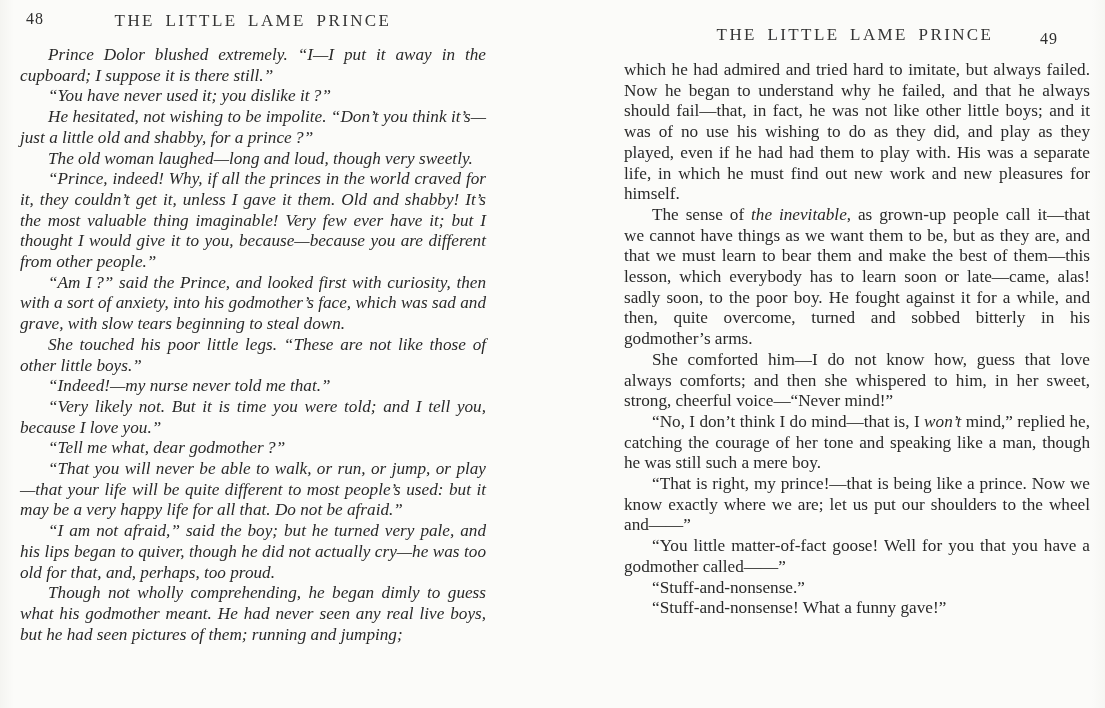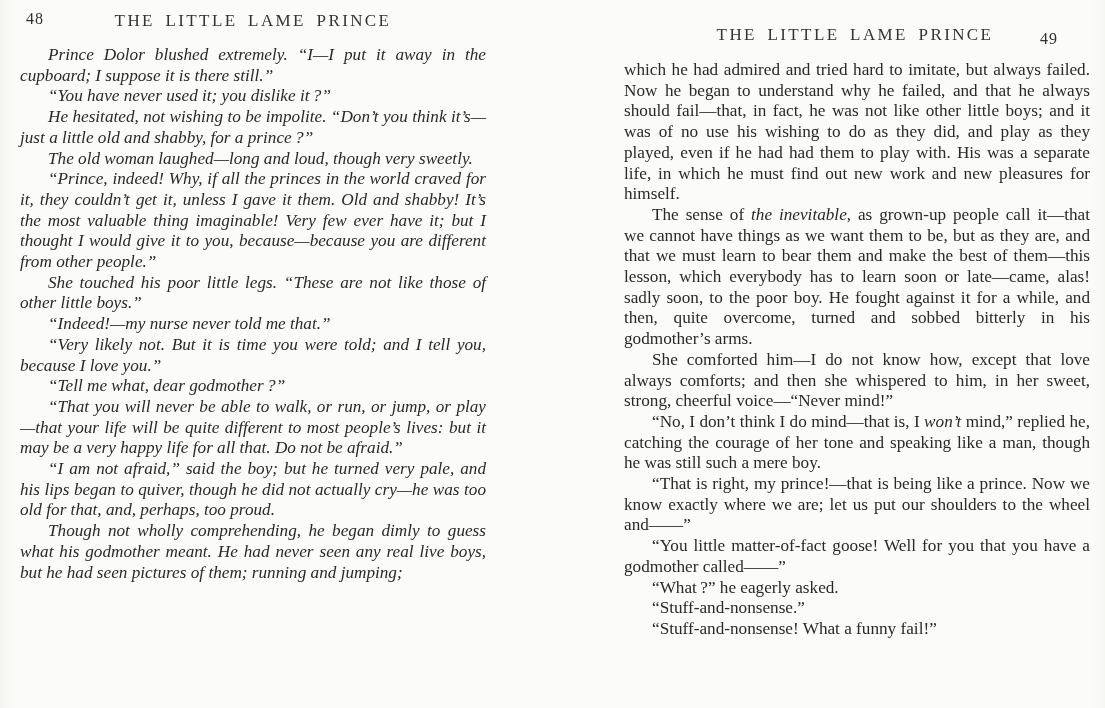--- a/index.html
+++ b/index.html
@@ -68,39 +68,39 @@
 
   <section class="page">
     <span class="pagenum pagenum-left">48</span>
     <div class="running-title title-left">THE LITTLE LAME PRINCE</div>
     <div class="page-body body-left">
         <p><span>Prince Dolor blushed extremely.  “I—I put it away in the cupboard; I suppose it is there still.”</span></p>
         <p><span>“You have never used it; you dislike it ?”</span></p>
         <p><span>He hesitated, not wishing to be impolite.  “Don’t you think it’s—just a little old and shabby, for a prince ?”</span></p>
         <p><span>The old woman laughed—long and loud, though very sweetly.</span></p>
         <p><span>“Prince, indeed!  Why, if all the princes in the world craved for it, they couldn’t get it, unless I gave it them.  Old and shabby!  It’s the most valuable thing imaginable!  Very few ever have it; but I thought I would give it to you, because—because you are different from other people.”</span></p>
+        <p><span>“Am I ?” said the Prince, and looked first with curiosity, then with a sort of anxiety, into his godmother’s face, which was sad and grave, with slow tears beginning to steal down.</span></p>
         <p><span>She touched his poor little legs.  “These are not like those of other little boys.”</span></p>
         <p><span>“Indeed!—my nurse never told me that.”</span></p>
         <p><span>“Very likely not.  But it is time you were told; and I tell you, because I love you.”</span></p>
         <p><span>“Tell me what, dear godmother ?”</span></p>
-        <p><span>“That you will never be able to walk, or run, or jump, or play—that your life will be quite different to most people’s lives: but it may be a very happy life for all that.  Do not be afraid.”</span></p>
+        <p><span>“That you will never be able to walk, or run, or jump, or play—that your life will be quite different to most people’s used: but it may be a very happy life for all that.  Do not be afraid.”</span></p>
         <p><span>“I am not afraid,” said the boy; but he turned very pale, and his lips began to quiver, though he did not actually cry—he was too old for that, and, perhaps, too proud.</span></p>
         <p><span>Though not wholly comprehending, he began dimly to guess what his godmother meant.  He had never seen any real live boys, but he had seen pictures of them; running and jumping;</span></p>
       </div>
   </section>
 
   <section class="page">
     <div class="running-title title-right">THE LITTLE LAME PRINCE</div>
     <span class="pagenum pagenum-right">49</span>
     <div class="page-body body-right">
         <p class="noindent"><span>which he had admired and tried hard to imitate, but always failed.  Now he began to understand why he failed, and that he always should fail—that, in fact, he was not like other little boys; and it was of no use his wishing to do as they did, and play as they played, even if he had had them to play with.  His was a separate life, in which he must find out new work and new pleasures for himself.</span></p>
         <p><span>The sense of </span><span class="italic">the inevitable</span><span>, as grown-up people call it—that we cannot have things as we want them to be, but as they are, and that we must learn to bear them and make the best of them—this lesson, which everybody has to learn soon or late—came, alas! sadly soon, to the poor boy.  He fought against it for a while, and then, quite overcome, turned and sobbed bitterly in his godmother’s arms.</span></p>
-        <p><span>She comforted him—I do not know how, except that love always comforts; and then she whispered to him, in her sweet, strong, cheerful voice—“Never mind!”</span></p>
+        <p><span>She comforted him—I do not know how, guess that love always comforts; and then she whispered to him, in her sweet, strong, cheerful voice—“Never mind!”</span></p>
         <p><span>“No, I don’t think I do mind—that is, I </span><span class="italic">won’t</span><span> mind,” replied he, catching the courage of her tone and speaking like a man, though he was still such a mere boy.</span></p>
         <p><span>“That is right, my prince!—that is being like a prince.  Now we know exactly where we are; let us put our shoulders to the wheel and——”</span></p>
         <p><span>“You little matter-of-fact goose!  Well for you that you have a godmother called——”</span></p>
-        <p><span>“What ?” he eagerly asked.</span></p>
         <p><span>“Stuff-and-nonsense.”</span></p>
-        <p><span>“Stuff-and-nonsense!  What a funny fail!”</span></p>
+        <p><span>“Stuff-and-nonsense!  What a funny gave!”</span></p>
       </div>
   </section>
 
 </div>
 
 </body></html>

